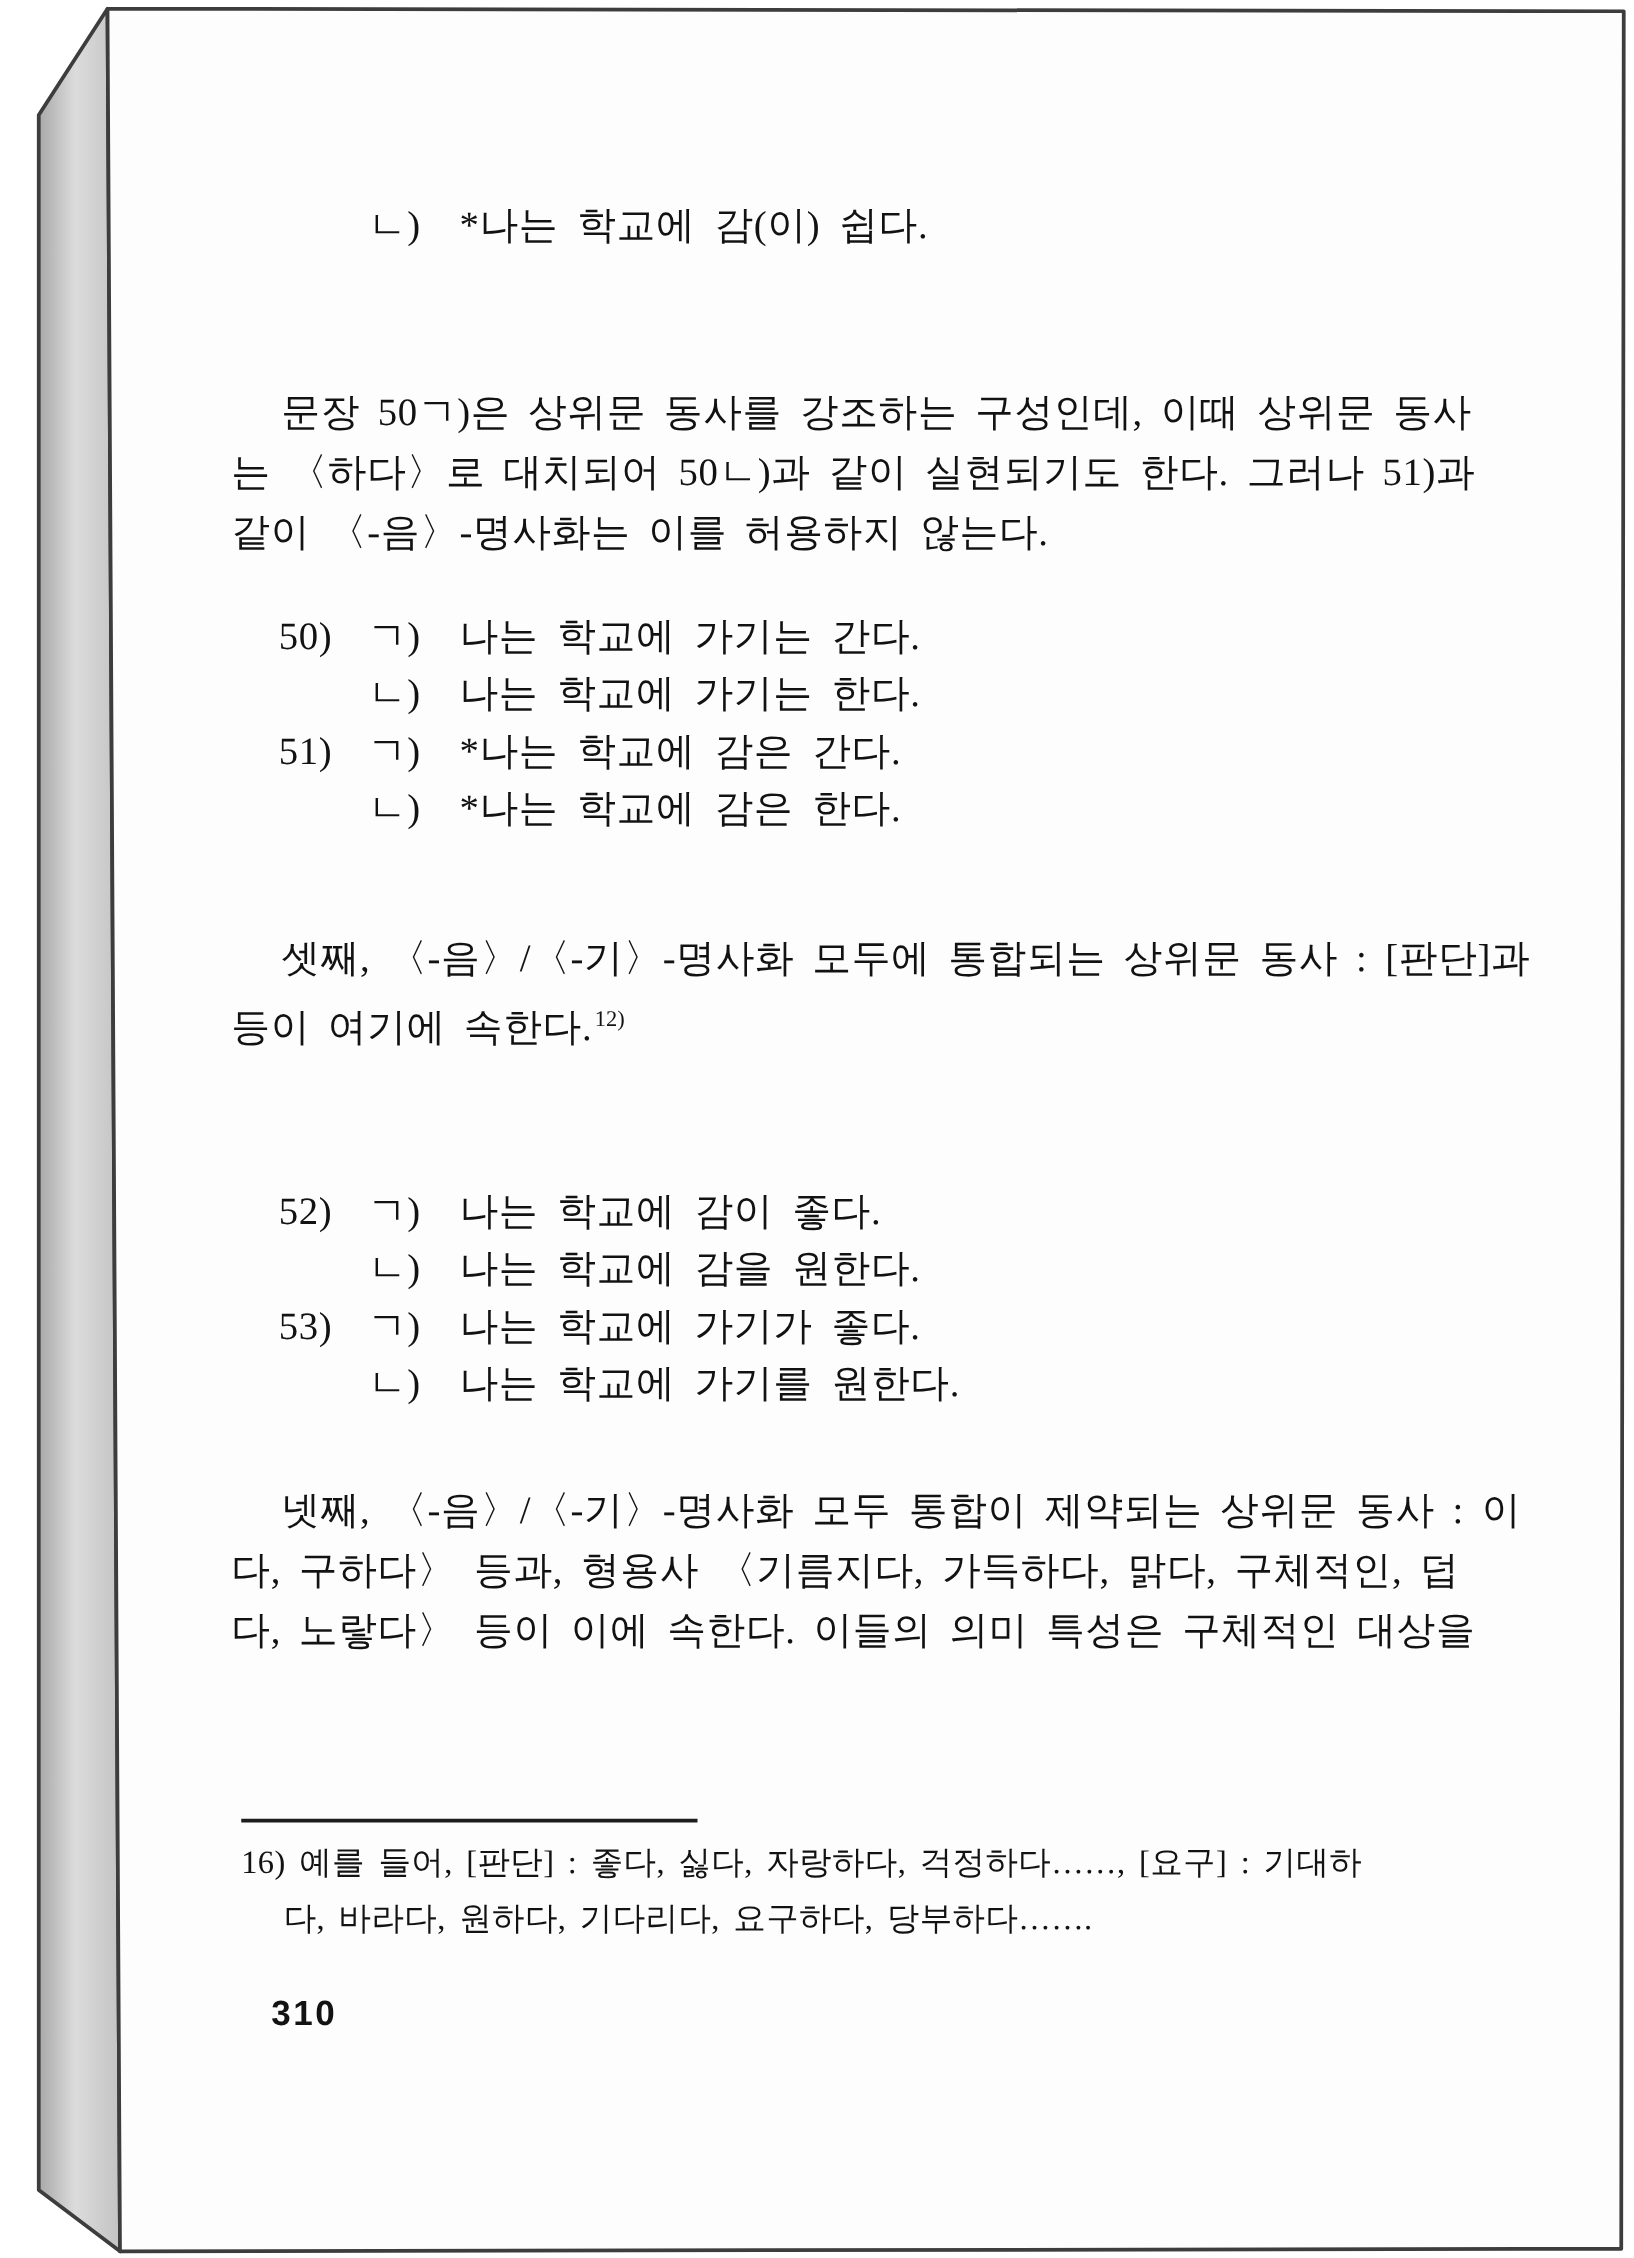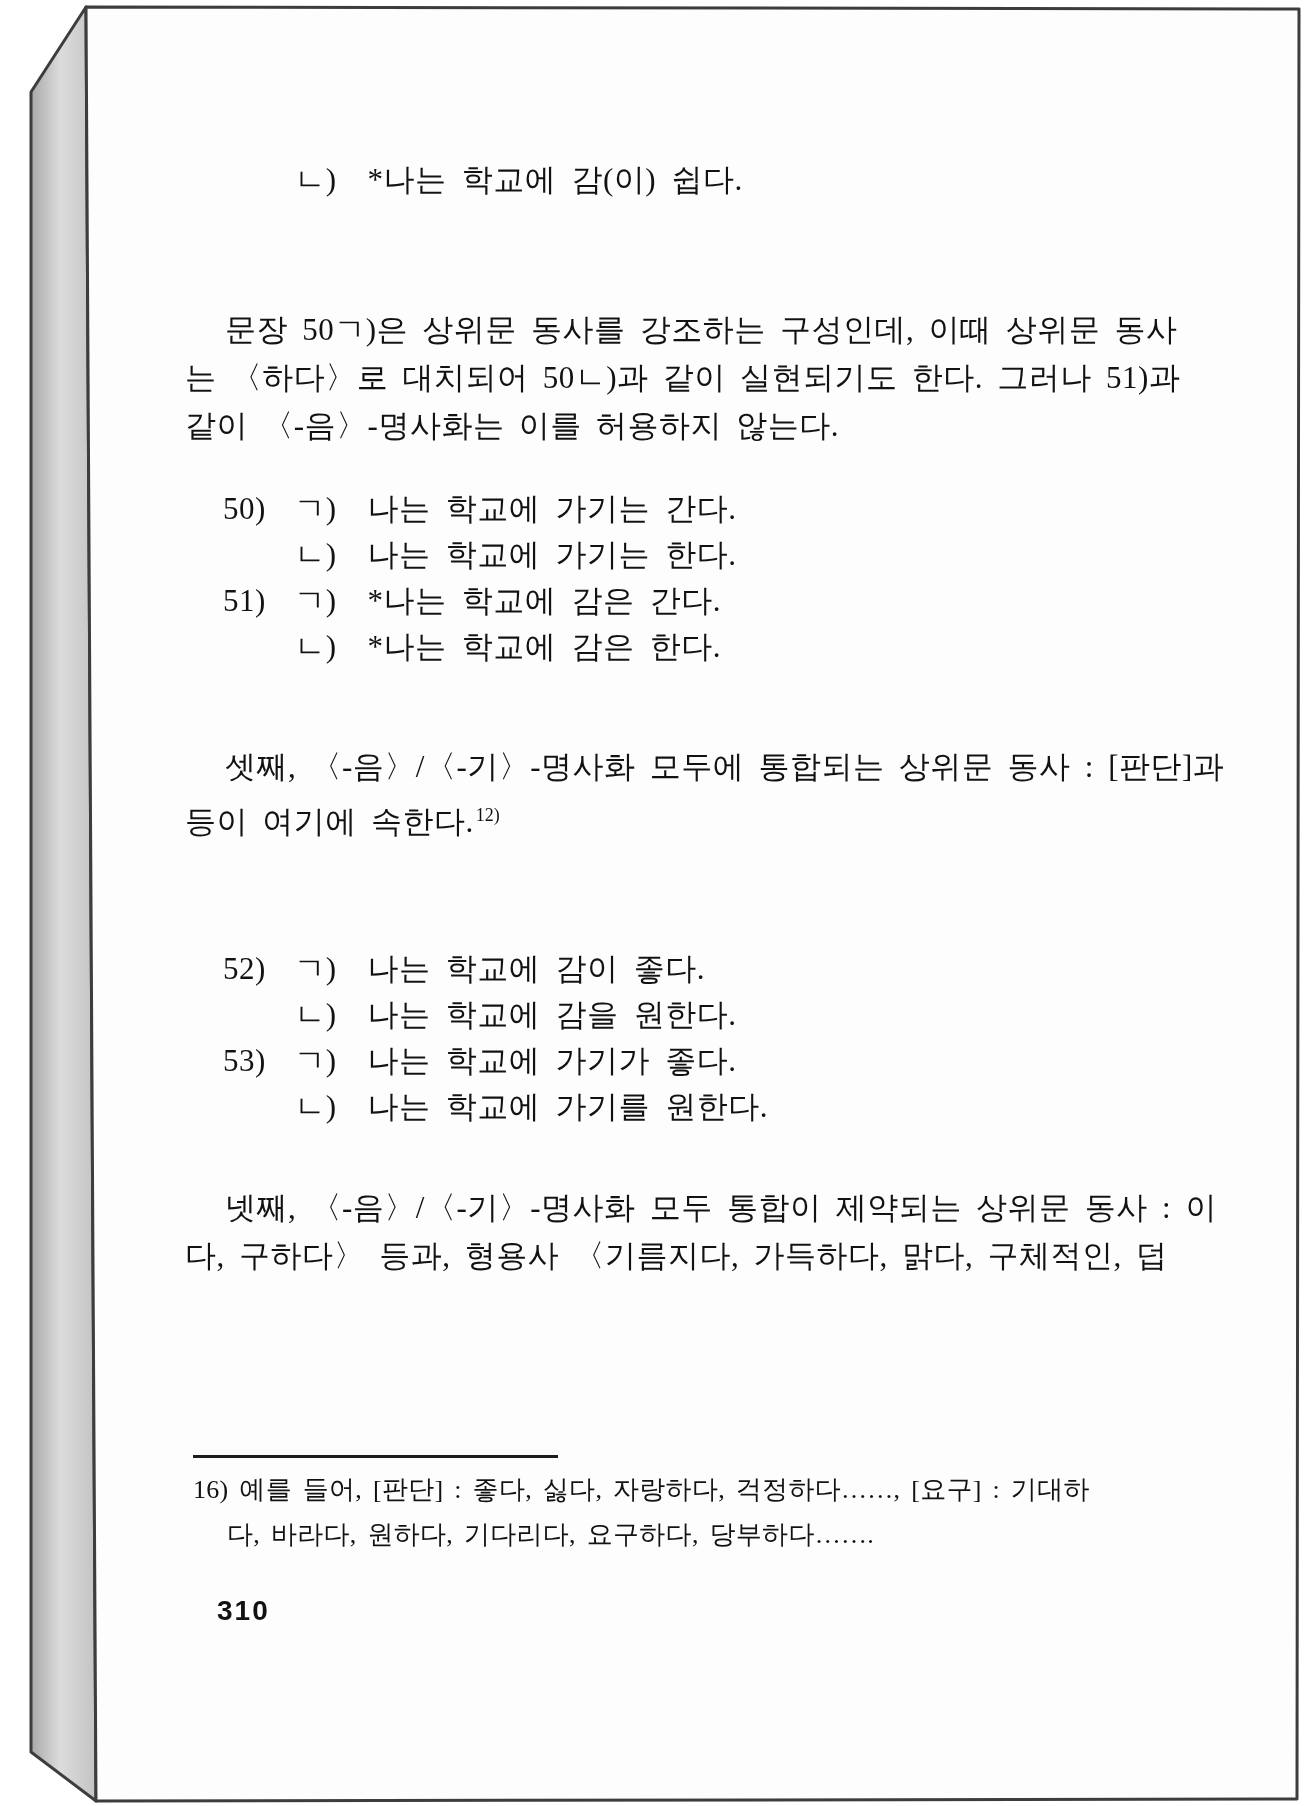--- a/index.html
+++ b/index.html
@@ -127,20 +127,21 @@
       <div class="ex-line">
         <span class="ex-num"></span>
         <span class="ex-marker">ㄴ)</span>
         <span class="ex-text">나는 학교에 가기를 원한다.</span>
       </div>
     </div>
 
     <div class="block para" style="top:1184px">
       <div class="p-line indent">넷째, 〈-음〉/〈-기〉-명사화 모두 통합이 제약되는 상위문 동사 : 이</div>
       <div class="p-line">다, 구하다〉 등과, 형용사 〈기름지다, 가득하다, 맑다, 구체적인, 덥</div>
+      <div class="p-line">다, 노랗다〉 등이 이에 속한다. 이들의 의미 특성은 구체적인 대상을</div>
     </div>
 
     <div class="fn-rule" style="top:1455px; left:8px; width:365px;"></div>
 
     <div class="block footnote" style="top:1467px; left:8px;">
       <div class="fn-line">16) 예를 들어, [판단] : 좋다, 싫다, 자랑하다, 걱정하다……, [요구] : 기대하</div>
       <div class="fn-line fn-indent">다, 바라다, 원하다, 기다리다, 요구하다, 당부하다…….</div>
     </div>
 
     <div class="page-number" style="top:1595px; left:32px;">310</div>

